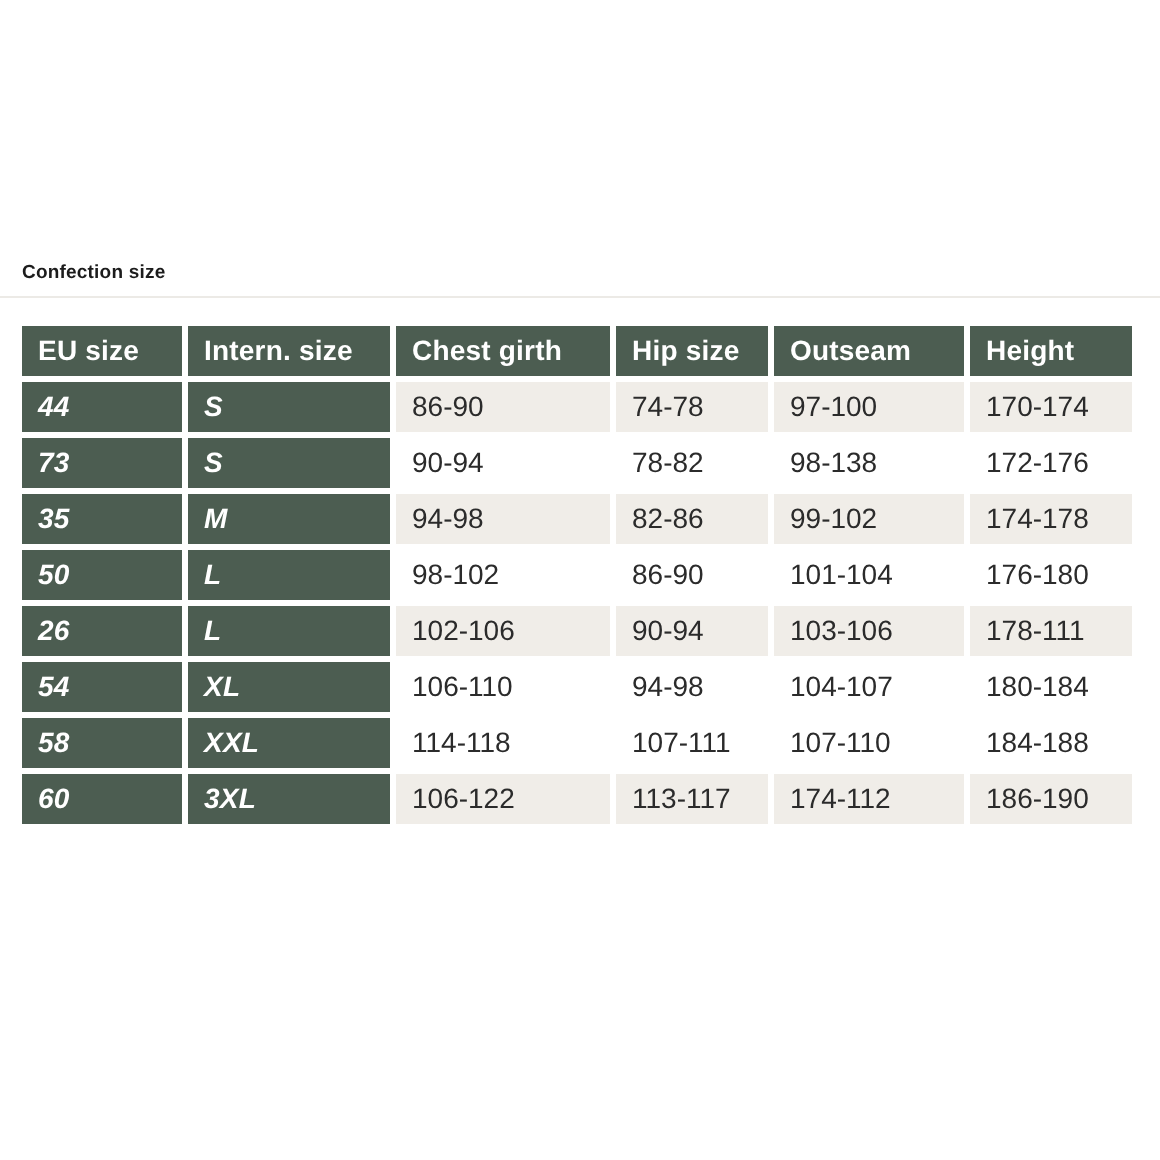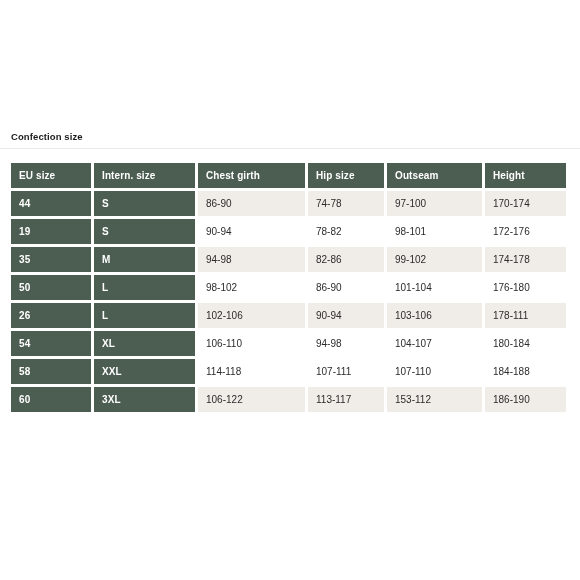--- a/index.html
+++ b/index.html
@@ -60,21 +60,21 @@
   .size-table col.c1 { width: 101px; }
   .size-table col.c2 { width: 107px; }
   .size-table col.c3 { width: 76px; }
   .size-table col.c4 { width: 95px; }
   .size-table col.c5 { width: 81px; }
 
   .size-table th,
   .size-table td {
     padding: 0 8px;
     height: 25px;
-    font-size: 10px;
+    font-size: 14px;
     text-align: left;
     vertical-align: middle;
     line-height: 25px;
     white-space: nowrap;
     overflow: hidden;
   }
 
   
   .size-table thead th {
     background: #4c5d51;
@@ -82,20 +82,21 @@
     font-weight: bold;
     letter-spacing: 0.1px;
   }
 
   
   .size-table tbody td.label-cell {
     background: #4c5d51;
     color: #ffffff;
     font-weight: bold;
     letter-spacing: 0.1px;
+    font-style: italic;
   }
 
   
   .size-table tbody tr.odd td.value-cell {
     background: #f0ede8;
     color: #2b2b2b;
   }
   .size-table tbody tr.even td.value-cell {
     background: #ffffff;
     color: #2b2b2b;
@@ -132,25 +133,25 @@
     <tbody>
       <tr class="odd">
         <td class="label-cell">44</td>
         <td class="label-cell">S</td>
         <td class="value-cell">86-90</td>
         <td class="value-cell">74-78</td>
         <td class="value-cell">97-100</td>
         <td class="value-cell">170-174</td>
       </tr>
       <tr class="even">
-        <td class="label-cell">19</td>
+        <td class="label-cell">73</td>
         <td class="label-cell">S</td>
         <td class="value-cell">90-94</td>
         <td class="value-cell">78-82</td>
-        <td class="value-cell">98-101</td>
+        <td class="value-cell">98-138</td>
         <td class="value-cell">172-176</td>
       </tr>
       <tr class="odd">
         <td class="label-cell">35</td>
         <td class="label-cell">M</td>
         <td class="value-cell">94-98</td>
         <td class="value-cell">82-86</td>
         <td class="value-cell">99-102</td>
         <td class="value-cell">174-178</td>
       </tr>
@@ -184,19 +185,19 @@
         <td class="value-cell">114-118</td>
         <td class="value-cell">107-111</td>
         <td class="value-cell">107-110</td>
         <td class="value-cell">184-188</td>
       </tr>
       <tr class="odd">
         <td class="label-cell">60</td>
         <td class="label-cell">3XL</td>
         <td class="value-cell">106-122</td>
         <td class="value-cell">113-117</td>
-        <td class="value-cell">153-112</td>
+        <td class="value-cell">174-112</td>
         <td class="value-cell">186-190</td>
       </tr>
     </tbody>
   </table>
 
 </div>
 
 </body></html>

